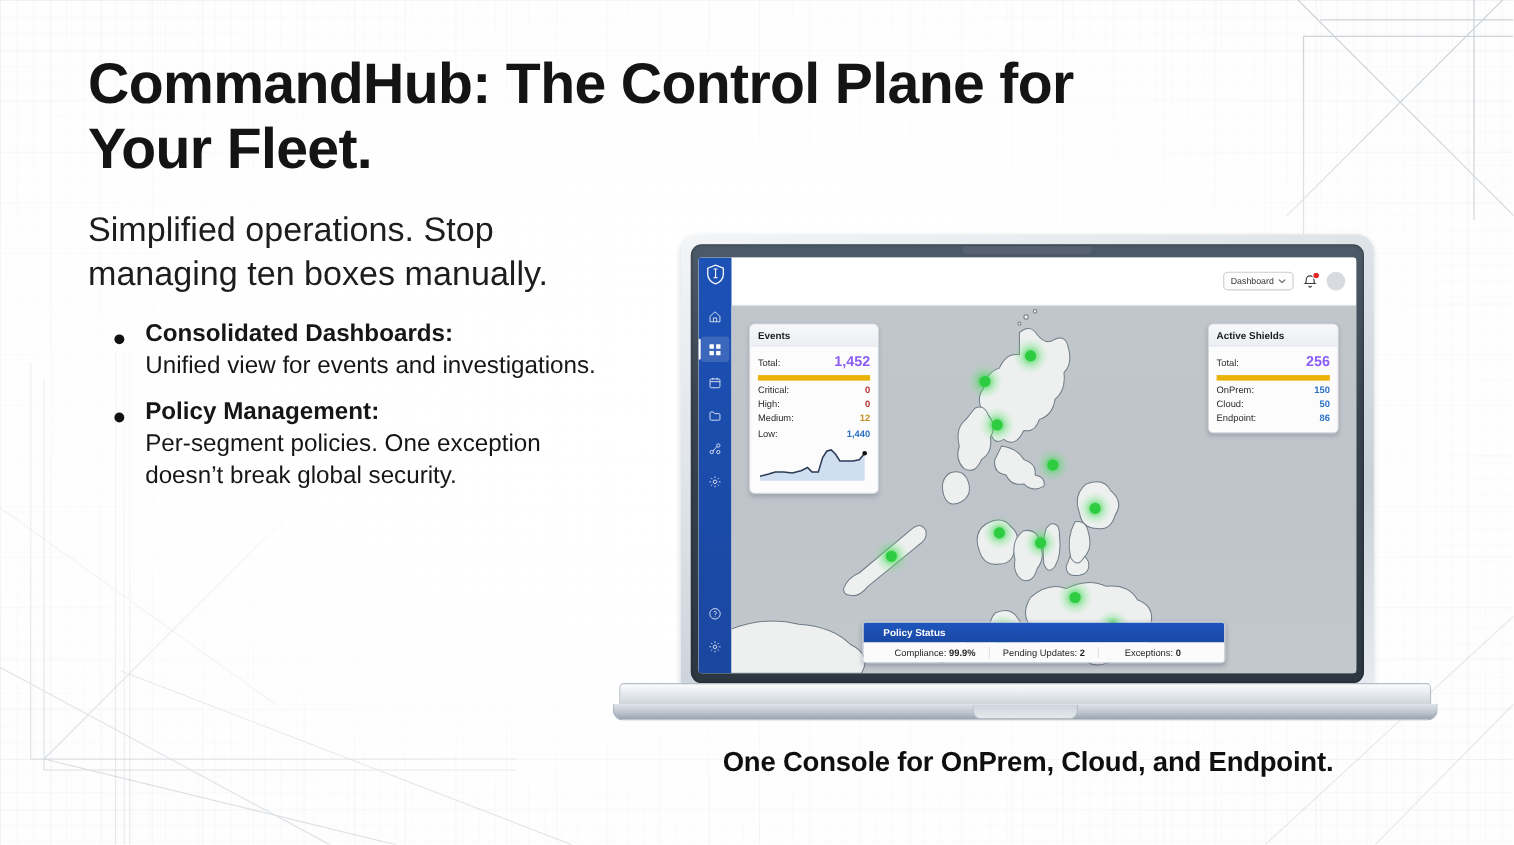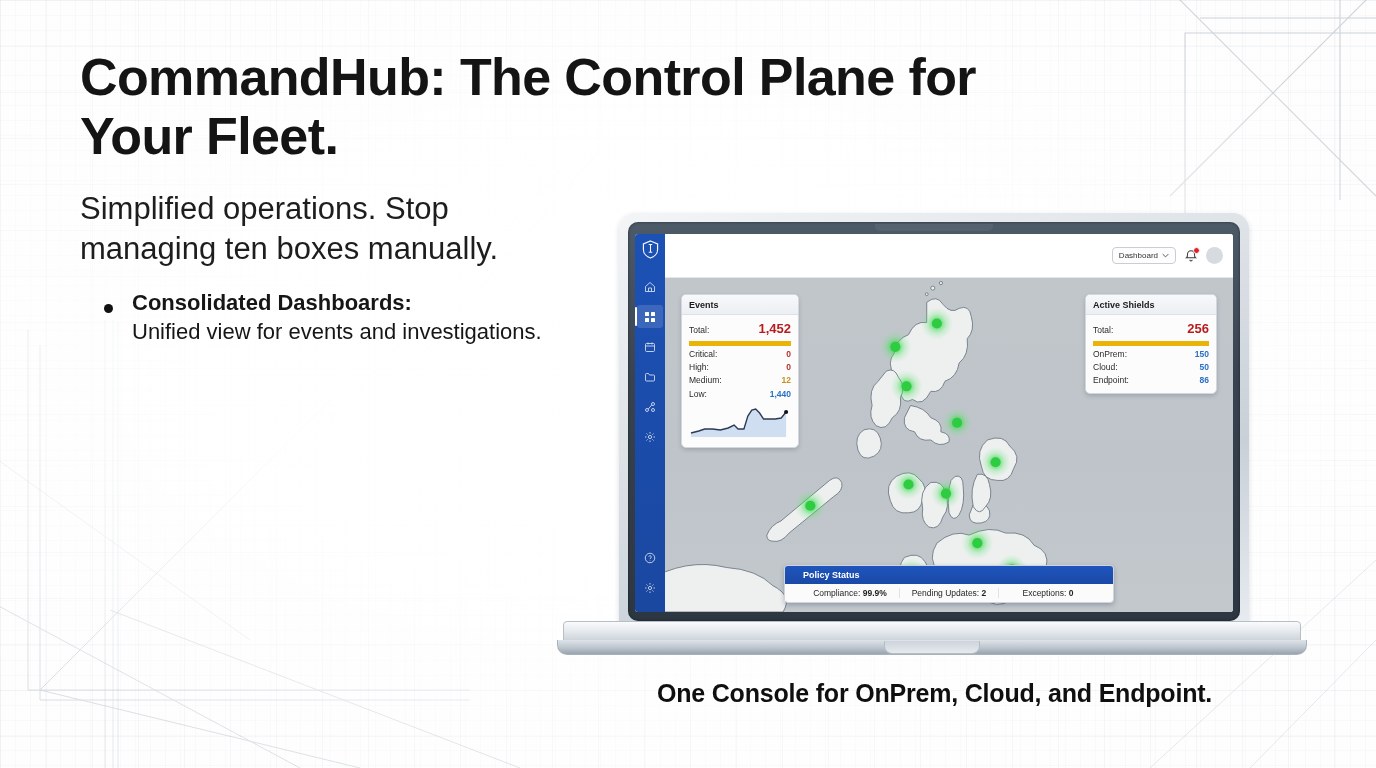--- a/index.html
+++ b/index.html
@@ -222,30 +222,30 @@
     padding: 5px 7px 4px 7px;
     background: linear-gradient(180deg,#f7f8fa,#eceff3);
     border-bottom: 1px solid #dde1e6;
   }
   .card-body { padding: 4px 7px 5px 7px; }
   .row {
     display: flex; justify-content: space-between; align-items: baseline;
     font-size: 8.5px; color: #2a2a2a; line-height: 1.55;
   }
   .row.total { border-bottom: 5px solid #eab308; padding-bottom: 2px; margin-bottom: 2px; }
-  .row.total .rv { font-size: 13px; font-weight: 700; color: #b91c1c; }
+  .row.total .rv { font-size: 13px; font-weight: 700; color: #8b5cf6; }
   .rv { font-weight: 700; }
   .v-crit { color: #b53030; }
   .v-high { color: #b53030; }
   .v-med  { color: #c79021; }
   .v-low  { color: #2b6fc4; margin-left: 28px; }
   .v-blue { color: #2b6fc4; }
 
   #events-card { left: 16px; top: 16px; width: 118px; }
-  #shields-card { left: auto; right: 16px; top: 16px; width: 132px; }
+  #shields-card { left: auto; right: 16px; top: 16px; width: 119px; }
 
   .spark { margin-top: 3px; height: 34px; width: 100%; }
 
   .policy {
     position: absolute;
     left: 50%; transform: translateX(-50%);
     bottom: 9px;
     width: 330px;
     border-radius: 4px;
     overflow: hidden;
@@ -320,20 +320,24 @@
   <div class="bp-fade"></div>
 
   <div class="content-left">
     <h1 class="headline">CommandHub: The Control Plane for Your Fleet.</h1>
     <p class="subhead">Simplified operations. Stop managing ten boxes manually.</p>
 
     <ul class="bullets">
       <li class="bullet">
         <span class="b-title">Consolidated Dashboards:</span>
         <span class="b-body">Unified view for events and investigations.</span>
+      </li>
+      <li class="bullet">
+        <span class="b-title">Policy Management:</span>
+        <span class="b-body">Per-segment policies. One exception doesn’t break global security.</span>
       </li>
     </ul>
   </div>
 
   <div class="laptop">
 
     <div class="lid">
       <div class="bezel">
         <div class="notch"></div>
 

